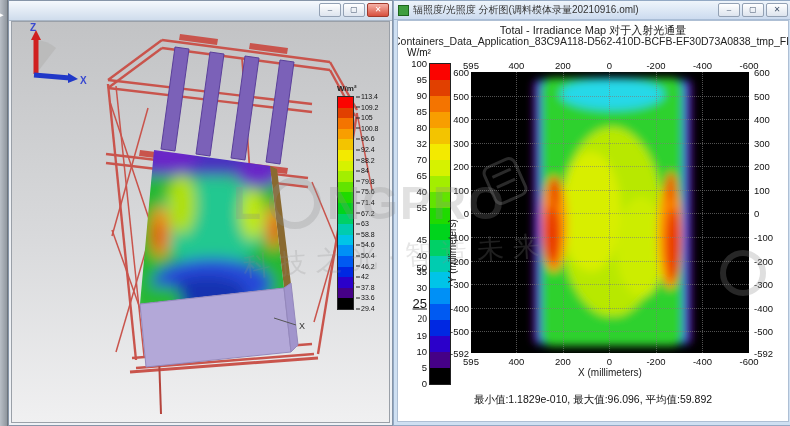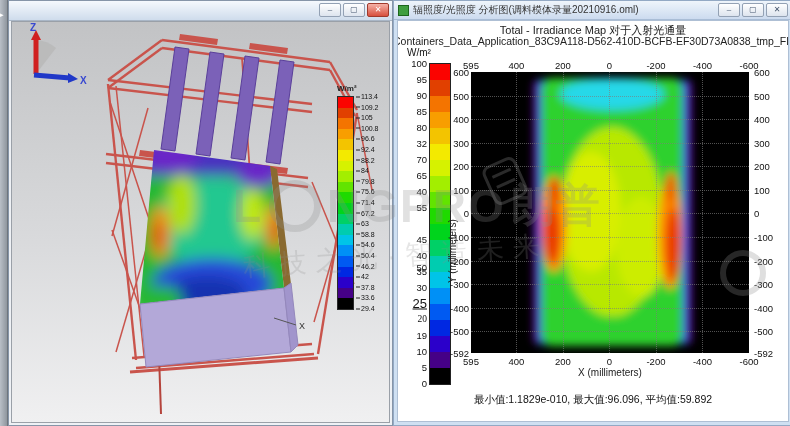--- a/index.html
+++ b/index.html
@@ -401,21 +401,20 @@
 
       <div class="xlab" style="top:346px">X (millimeters)</div>
       <div class="stats" style="top:372px">最小值:1.1829e-010, 最大值:96.096, 平均值:59.892</div>
     </div>
   </div>
 
   <div class="wm wm-row">
     <span class="wm-latin">L</span>
     <span class="wm-ring"></span>
     <span class="wm-latin">NGPRO</span>
-    <span class="wm-cn">朗普</span>
   </div>
   <div class="wm wm-slogan">科技之光·智造未来</div>
   <div class="wm wm-badge">
       <i></i>
       <i></i>
     </div>
   <div class="wm wm-ring2"></div>
 </div>
 
 </body></html>

